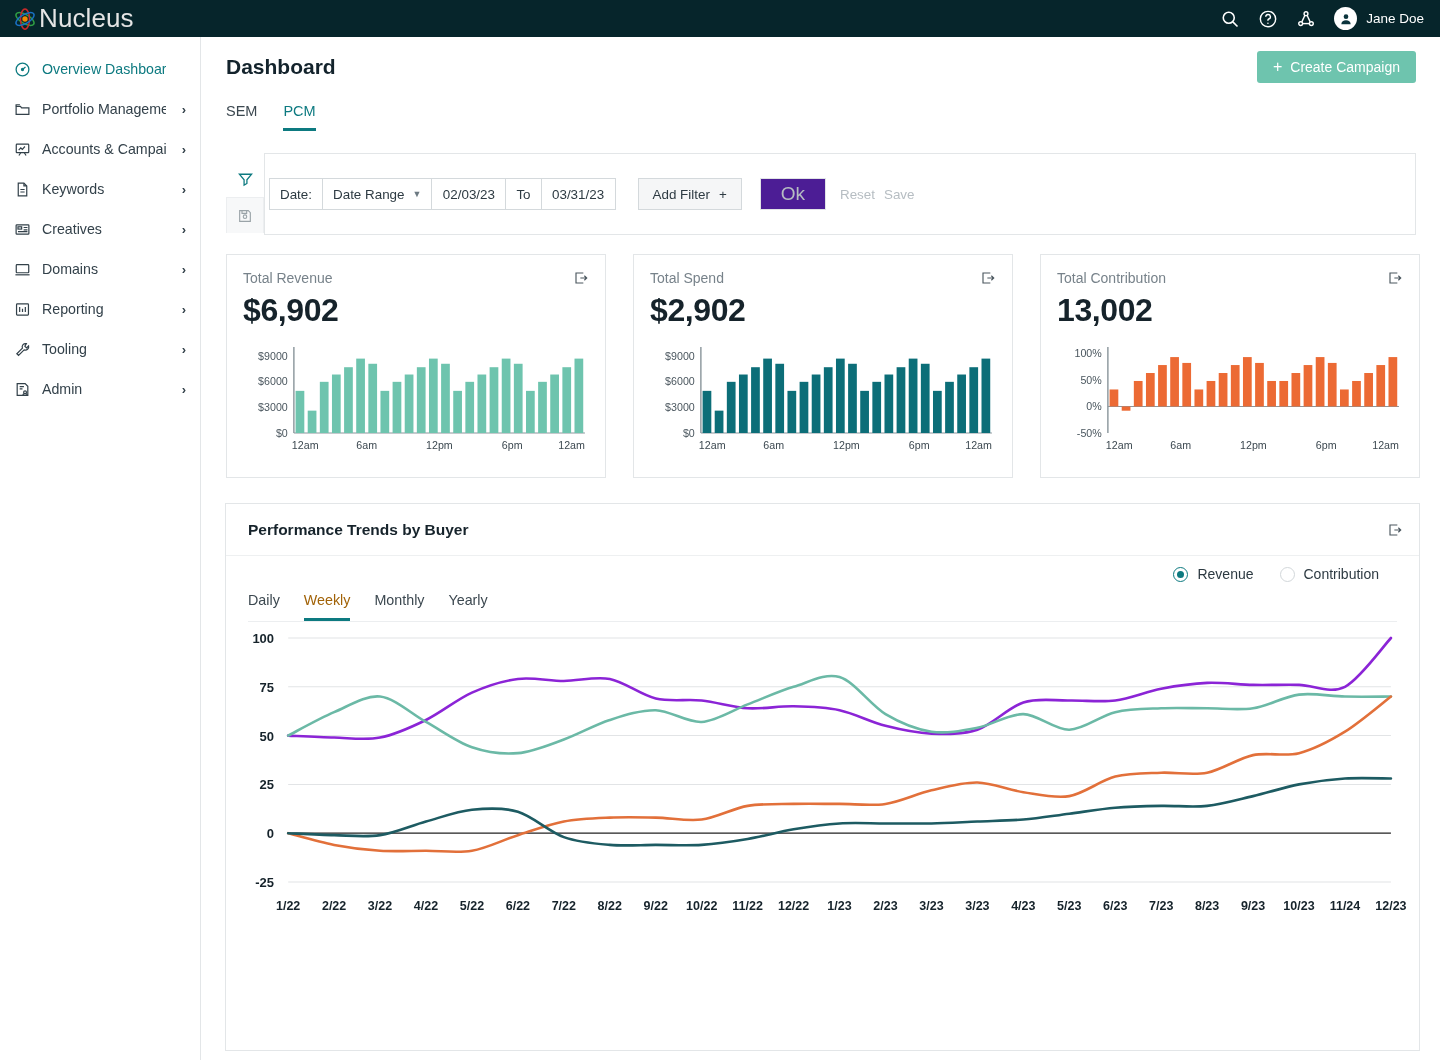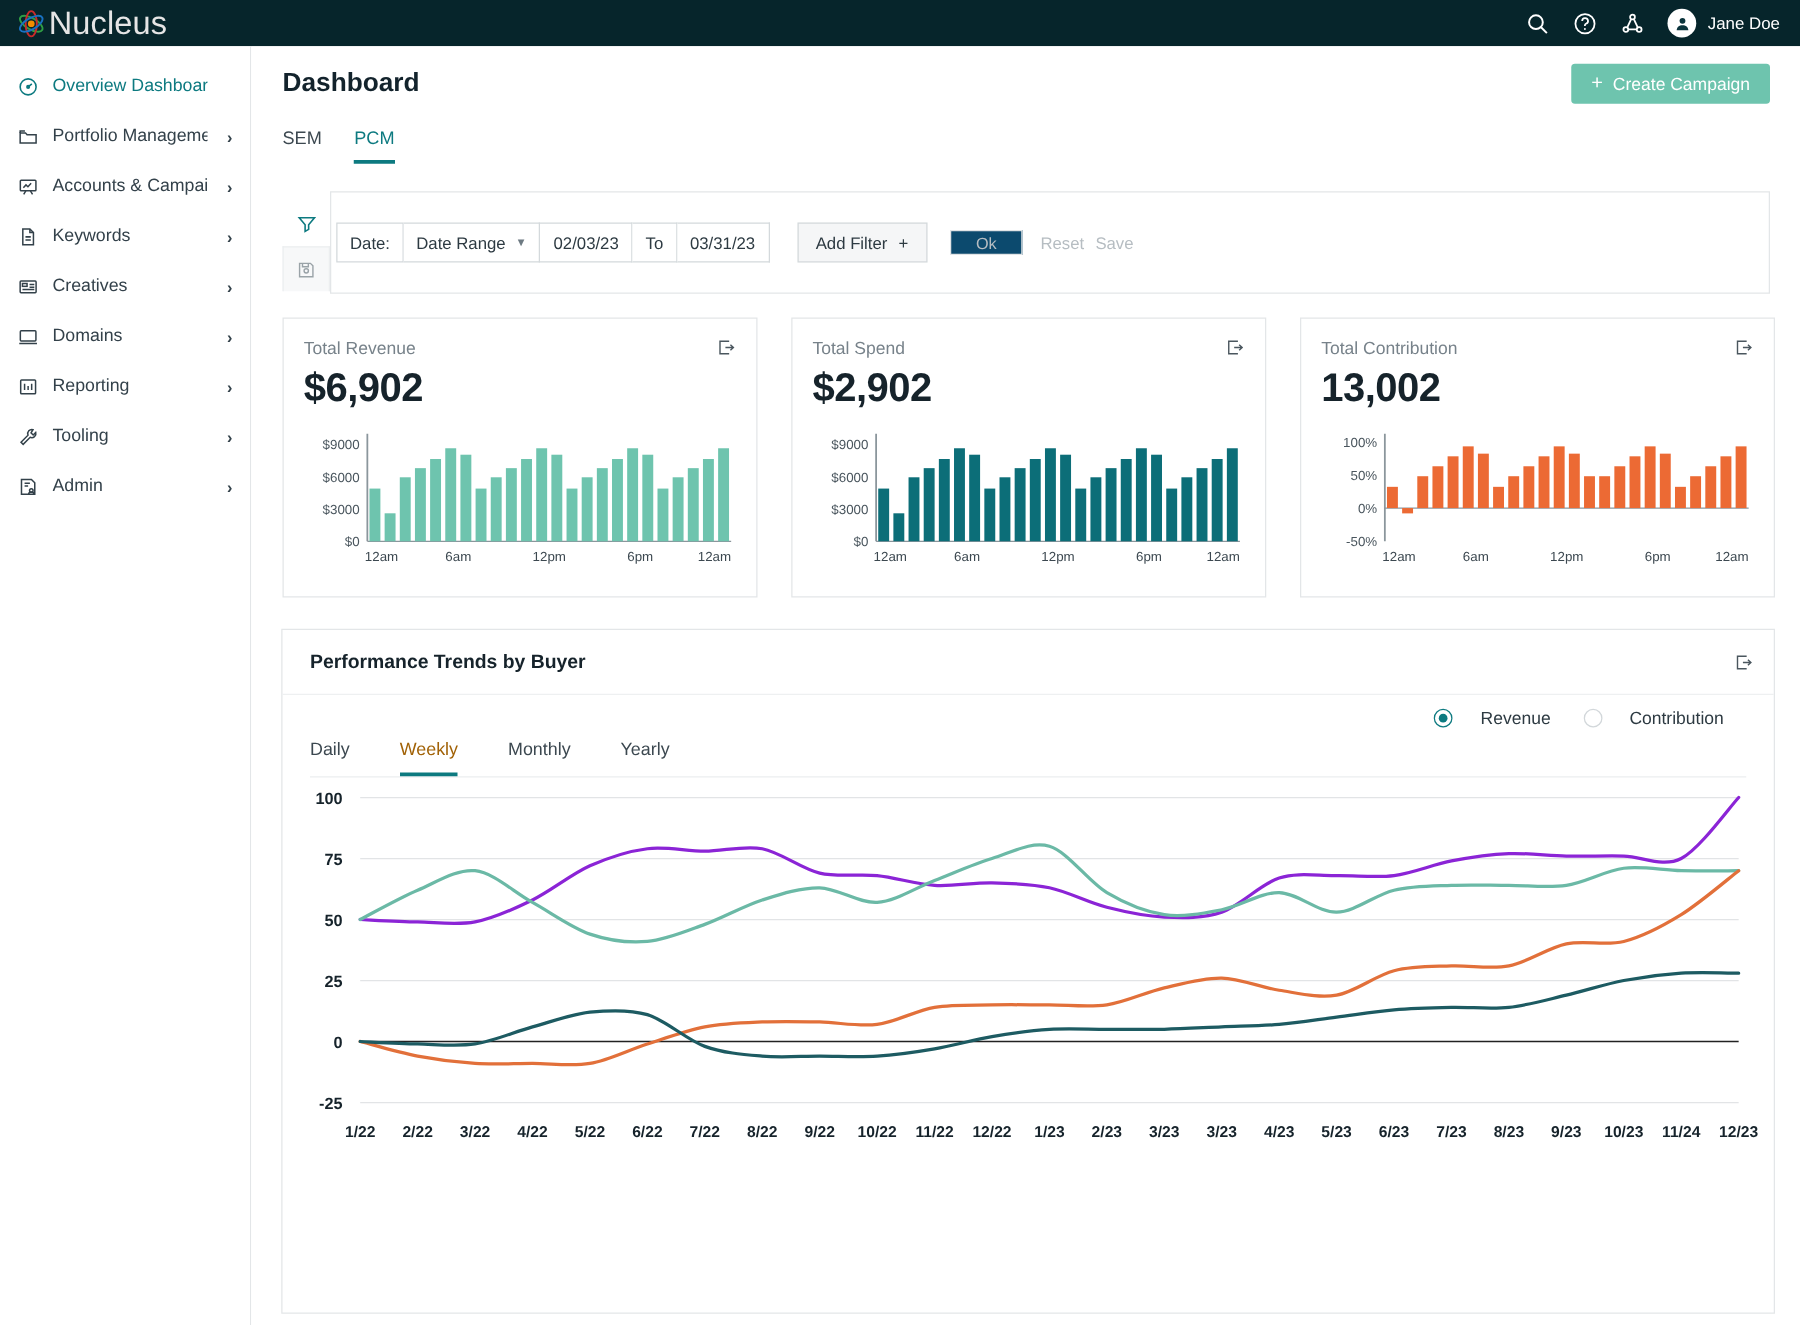--- a/index.html
+++ b/index.html
@@ -100,22 +100,22 @@
   .fcell.select { gap: 8px; cursor: pointer; }
   .fcell .caret { font-size: 9px; color: #6d7a82; }
   .fcell.dateval { min-width: 74px; justify-content: center; cursor: text; }
   .fcell.to { justify-content: center; }
   .btn-addfilter {
     margin-left: 22px; height: 32px; border: 1px solid #d4d9dc; background: #f5f6f7;
     padding: 0 14px; font-size: 13.4px; color: #2d3a42; cursor: pointer;
     display: flex; align-items: center; gap: 9px; font-family: "Liberation Sans", sans-serif;
   }
   .btn-ok {
-    margin-left: 18px; height: 20px; border: 1px solid #e1e4e6; background: #0c4a6e;
-    padding: 0 20px; font-size: 13px; color: #b6bdc2; cursor: pointer;
+    margin-left: 18px; height: 32px; border: 1px solid #e1e4e6; background: #4c1d95;
+    padding: 0 20px; font-size: 19px; color: #b6bdc2; cursor: pointer;
     font-family: "Liberation Sans", sans-serif;
   }
   .link-muted {
     margin-left: 14px; font-size: 13.4px; color: #b6bdc2; cursor: pointer;
   }
   .link-muted.save { margin-left: 9px; }
 
   
   .cards { display: flex; gap: 27px; padding: 19px 20px 0 25px; }
   .card {
@@ -135,30 +135,30 @@
   }
   .trends-head {
     height: 52px; display: flex; align-items: center; padding: 0 16px 0 22px;
     border-bottom: 1px solid #eef0f1;
   }
   .trends-title { font-size: 15.5px; font-weight: bold; color: #16232b; }
   .radios {
     position: absolute; right: 40px; top: 62px; display: flex;
     align-items: center; gap: 26px;
   }
-  .radio { display: flex; align-items: center; gap: 22px; cursor: pointer; font-size: 14px; color: #2d3a42; }
+  .radio { display: flex; align-items: center; gap: 9px; cursor: pointer; font-size: 14px; color: #2d3a42; }
   .radio .dot {
     width: 15px; height: 15px; border-radius: 50%;
     border: 1.6px solid #d2d7da; display: flex; align-items: center; justify-content: center;
   }
   .radio.on .dot { border-color: #0d7a80; }
   .radio.on .dot::after {
     content: ""; width: 7px; height: 7px; border-radius: 50%; background: #0d7a80;
   }
-  .sub-tabs { display: flex; gap: 40px; padding: 36px 0 0 22px; }
+  .sub-tabs { display: flex; gap: 24px; padding: 36px 0 0 22px; }
   .sub-tab {
     font-size: 14.3px; color: #3c4850; padding-bottom: 10px;
     cursor: pointer; border-bottom: 3px solid transparent;
   }
   .sub-tab.active { color: #a16207; border-bottom-color: #0d7a80; }
   .sub-underline { margin: 0 22px; border-bottom: 1px solid #eceef0; }
   .line-chart { width: 100%; height: 300px; display: block; }
 </style>
 </head>
 <body>

